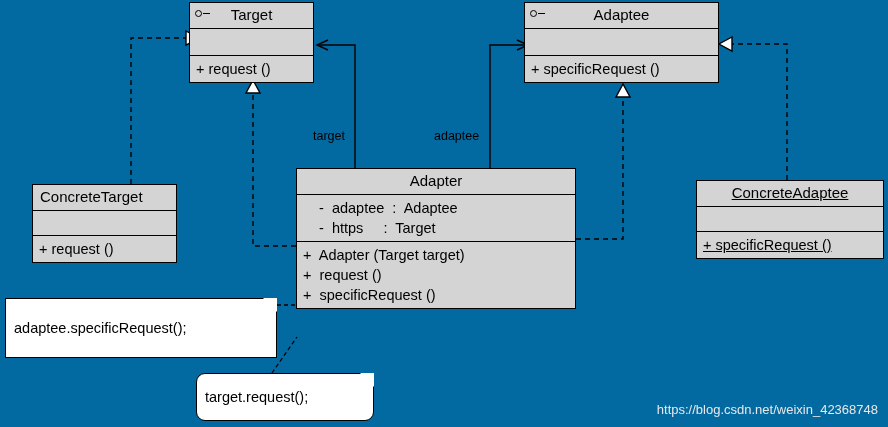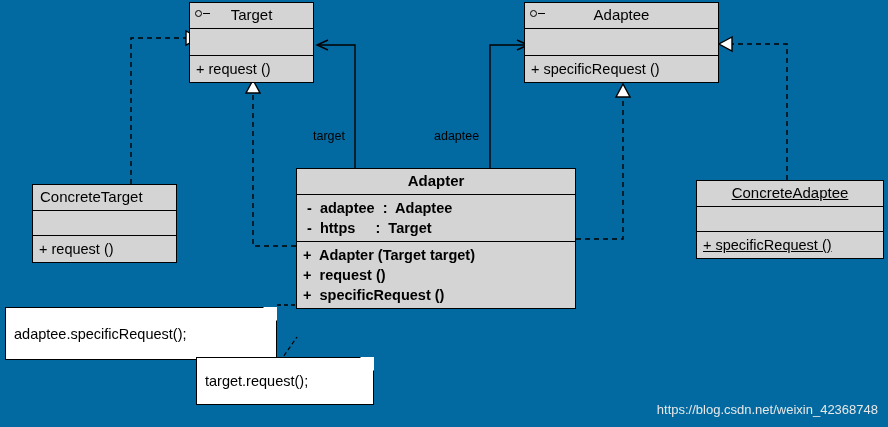--- a/index.html
+++ b/index.html
@@ -35,21 +35,21 @@
     text-align: center;
     font-size: 15px;
     color: #000;
     padding: 3px 4px 4px 4px;
     border-bottom: 1.5px solid #000;
     line-height: 18px;
     white-space: nowrap;
   }
   .uml-attrs {
     border-bottom: 1.5px solid #000;
-    padding: 3px 10px;
+    padding: 3px 22px;
     font-size: 14.5px;
     line-height: 20px;
     min-height: 14px;
     color: #000;
   }
   .uml-attrs.empty {
     padding: 0;
     height: 26px;
   }
   .uml-ops {
@@ -194,21 +194,21 @@
           <span class="stem"></span>
       </span>
       <span>Adaptee</span>
     </div>
     <div class="uml-attrs empty"></div>
     <div class="uml-ops">
       <div class="uml-row">+ specificRequest ()</div>
     </div>
   </div>
 
-  <div class="uml-class" style="left:296px; top:168px; width:280px;font-weight:bold;">
+  <div class="uml-class" style="left:296px; top:168px; width:280px;">
     <div class="uml-name">
       <span>Adapter</span>
     </div>
     <div class="uml-attrs">
       <div class="uml-row">-  adaptee  :  Adaptee</div>
       <div class="uml-row">-  https     :  Target</div>
     </div>
     <div class="uml-ops">
       <div class="uml-row">+  Adapter (Target target)</div>
       <div class="uml-row">+  request ()</div>
@@ -232,25 +232,25 @@
     </div>
     <div class="uml-attrs empty" style="height:24px;"></div>
     <div class="uml-ops">
       <div class="uml-row">+ specificRequest ()</div>
     </div>
   </div>
 
   <div class="edge-label" style="left:313px; top:129px;">target</div>
   <div class="edge-label" style="left:434px; top:129px;">adaptee</div>
 
-  <div class="uml-note" style="left:5px; top:307px; width:272px; height:53px;">
+  <div class="uml-note" style="left:5px; top:298px; width:272px; height:60px;">
     <span class="note-corner-cut"></span>
     <span>adaptee.specificRequest();</span>
   </div>
 
-  <div class="uml-note" style="left:196px; top:357px; width:178px; height:48px;">
+  <div class="uml-note" style="left:196px; top:373px; width:178px; height:48px;border-radius:9px;">
     <span class="note-corner-cut"></span>
     <span>target.request();</span>
   </div>
 
   <div class="watermark">https://blog.csdn.net/weixin_42368748</div>
 
 </div>
 
 </body></html>

